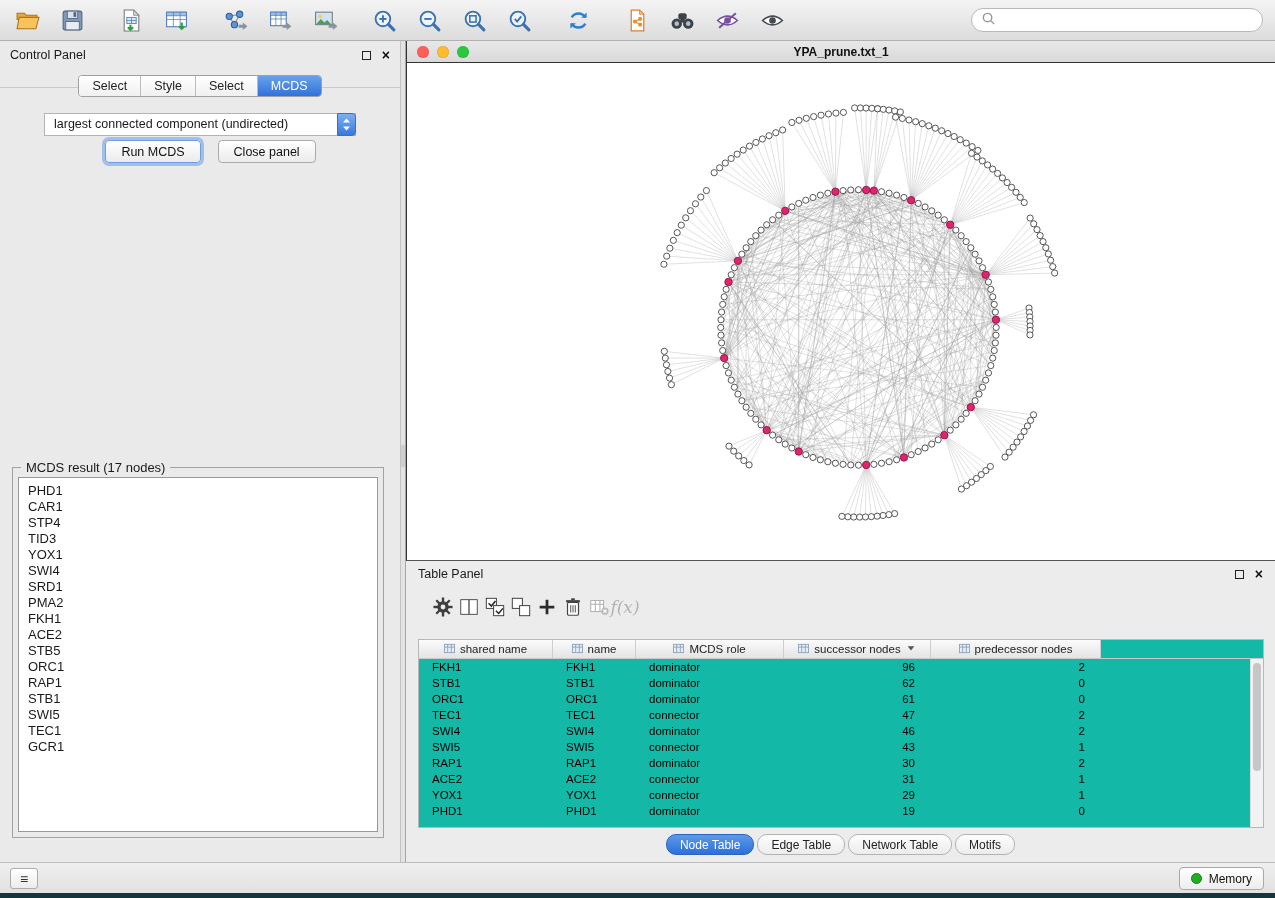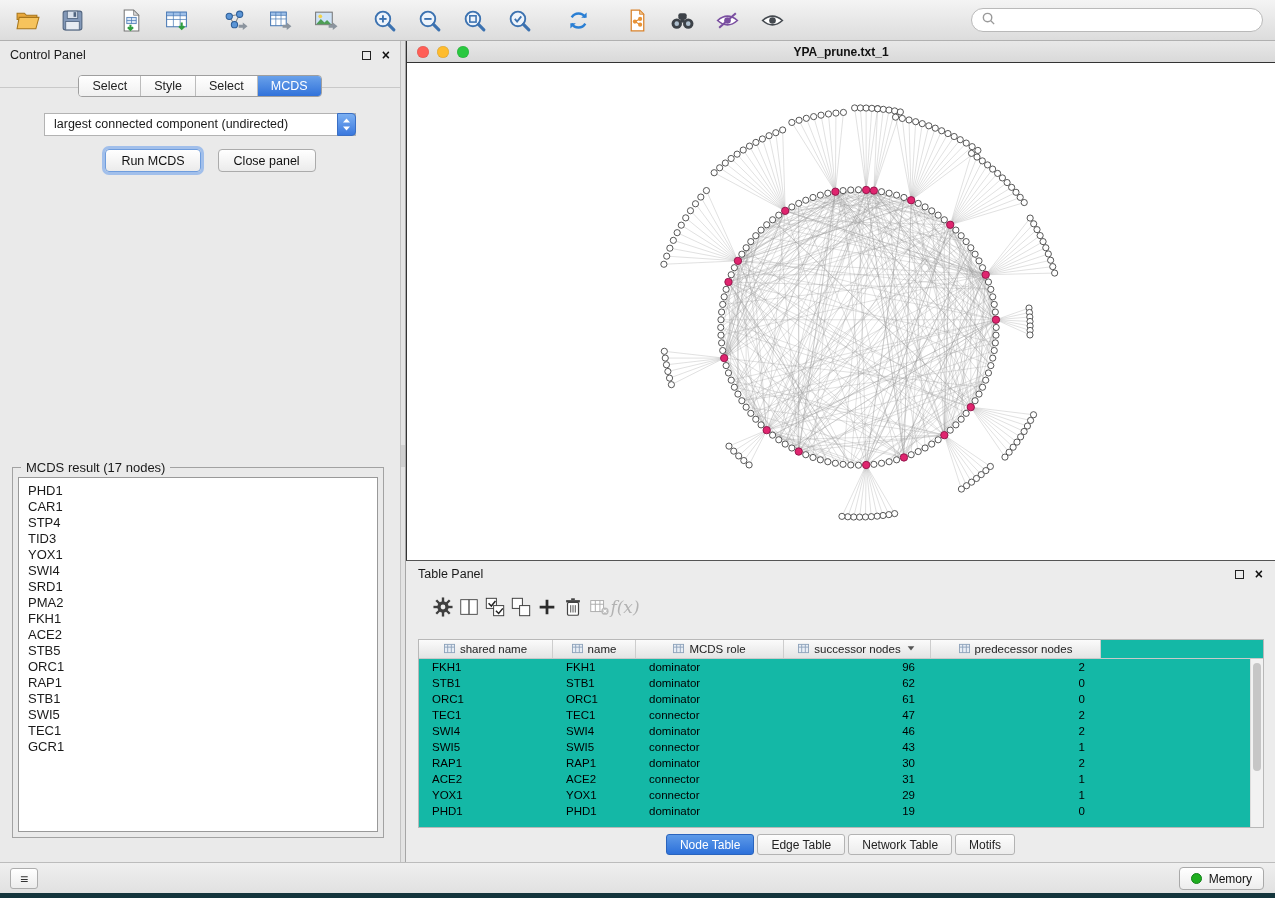--- a/index.html
+++ b/index.html
@@ -23,21 +23,21 @@
   #cp-tabs-row{height:33px;display:flex;justify-content:center;align-items:center;position:relative;}
   #cp-tabs-row::before{content:"";position:absolute;left:0;right:0;top:55%;border-top:1px solid #c9c9c9;}
   #cp-tabs{display:flex;position:relative;border:1px solid #9f9f9f;border-radius:4px;overflow:hidden;background:#fff;}
   .seg-tab{padding:3px 13px;font-size:12.5px;background:linear-gradient(#ffffff,#f0f0f0);border-right:1px solid #bcbcbc;color:#222;}
   .seg-tab:last-child{border-right:0;}
   .seg-tab.active{background:linear-gradient(#69a1ea,#3172da);color:#fff;}
   #cp-content{position:absolute;top:61px;bottom:0;left:0;right:0;}
   #criterion-label{text-align:center;margin-top:27px;font-size:13px;}
   #criterion-select{position:relative;margin:11px 44px 0;height:23px;background:#fff;border:1px solid #b3b3b3;border-radius:0;line-height:21px;padding:0 28px 0 9px;font-size:12.5px;white-space:nowrap;}
   #criterion-stepper{position:absolute;right:-1px;top:-1px;width:19px;height:23px;background:linear-gradient(#7cb0f2,#3a78de);border:1px solid #3a6fc4;border-radius:0 4px 4px 0;display:flex;align-items:center;justify-content:center;}
-  #cp-buttons{display:flex;justify-content:center;gap:17px;margin-top:13px;padding-left:21px;}
+  #cp-buttons{display:flex;justify-content:center;gap:17px;margin-top:4px;padding-left:21px;}
   .mac-btn{height:23px;padding:0 15px;background:linear-gradient(#ffffff,#ebebeb);border:1px solid #ababab;border-radius:4px;font-size:12.5px;font-family:inherit;color:#111;}
   #run-btn{box-shadow:0 0 0 3px rgba(100,155,235,.55);border-color:#6f9ddd;}
   #mcds-groupbox{position:absolute;left:12px;right:16px;top:365px;bottom:24px;border:1px solid #a2a2a2;}
   #mcds-legend{position:absolute;top:-8px;left:8px;background:#eaeaea;padding:0 5px;font-size:13px;}
   #mcds-list{position:absolute;left:5px;right:5px;top:9px;bottom:5px;background:#fff;border:1px solid #999;padding:5px 9px;font-size:13px;line-height:16px;overflow:hidden;}
 
   
   #v-splitter{position:absolute;left:400px;top:41px;width:6px;height:821px;background:#e3e3e3;border-left:1px solid #c2c2c2;border-right:1px solid #a6a6a6;}
   #v-splitter .grip{position:absolute;top:404px;left:0;width:4px;height:22px;background:#cfcfcf;}
 
@@ -58,21 +58,21 @@
   .fx-label{font-family:"DejaVu Serif","Liberation Serif",serif;font-style:italic;font-size:17px;color:#b2b2b2;}
   #node-table{position:absolute;left:12px;right:11px;top:78px;bottom:34px;background:#14b8a6;border:1px solid #b8b8b8;overflow:hidden;}
   #nt-header{display:flex;height:19px;border-bottom:1px solid #c9c9c9;}
   .th{display:flex;align-items:center;justify-content:center;gap:5px;font-size:11.5px;color:#222;background:linear-gradient(#fbfbfb,#e4e4e4);border-right:1px solid #cdcdcd;padding:0 4px;white-space:nowrap;}
   .tr{display:flex;height:16px;align-items:center;}
   .td{font-size:11.5px;padding-left:13px;white-space:nowrap;overflow:hidden;color:#000;}
   .td.num{text-align:right;padding-right:16px;padding-left:0;}
   #nt-scrollbar{position:absolute;right:0;top:19px;bottom:0;width:13px;background:#f2f2f2;border-left:1px solid #dcdcdc;}
   #nt-thumb{position:absolute;left:2px;right:2px;top:4px;height:108px;background:#c6c6c6;border-radius:5px;}
   #tp-tabs{position:absolute;bottom:7px;left:0;right:0;display:flex;justify-content:center;gap:3px;}
-  .tp-tab{padding:2.5px 13px;font-size:12px;background:linear-gradient(#fdfdfd,#ececec);border:1px solid #b3b3b3;border-radius:3px;color:#222;}
+  .tp-tab{padding:2.5px 13px;font-size:12px;background:linear-gradient(#fdfdfd,#ececec);border:1px solid #b3b3b3;border-radius:10px;color:#222;}
   .tp-tab.active{background:linear-gradient(#5d9ae8,#2c70da);border-color:#2a64bd;color:#fff;}
 
   
   #status-bar{position:absolute;left:0;top:862px;width:1275px;height:31px;background:linear-gradient(#efefef,#e1e1e1);border-top:1px solid #bcbcbc;}
   #menu-btn{position:absolute;left:10px;top:5px;width:28px;height:21px;border:1px solid #adadad;border-radius:3px;background:linear-gradient(#ffffff,#ececec);display:flex;align-items:center;justify-content:center;font-size:14px;color:#333;}
   #memory-btn{position:absolute;right:11px;top:4px;height:23px;border:1px solid #a9a9a9;border-radius:4px;background:linear-gradient(#ffffff,#ededed);display:flex;align-items:center;gap:7px;padding:0 11px;font-size:12px;color:#111;}
   #memory-dot{width:11px;height:11px;border-radius:50%;background:#1fae1f;border:1px solid #12801a;}
   #bottom-strip{position:absolute;left:0;top:893px;width:1275px;height:5px;background:#14353c;}
 </style>
 </head>

